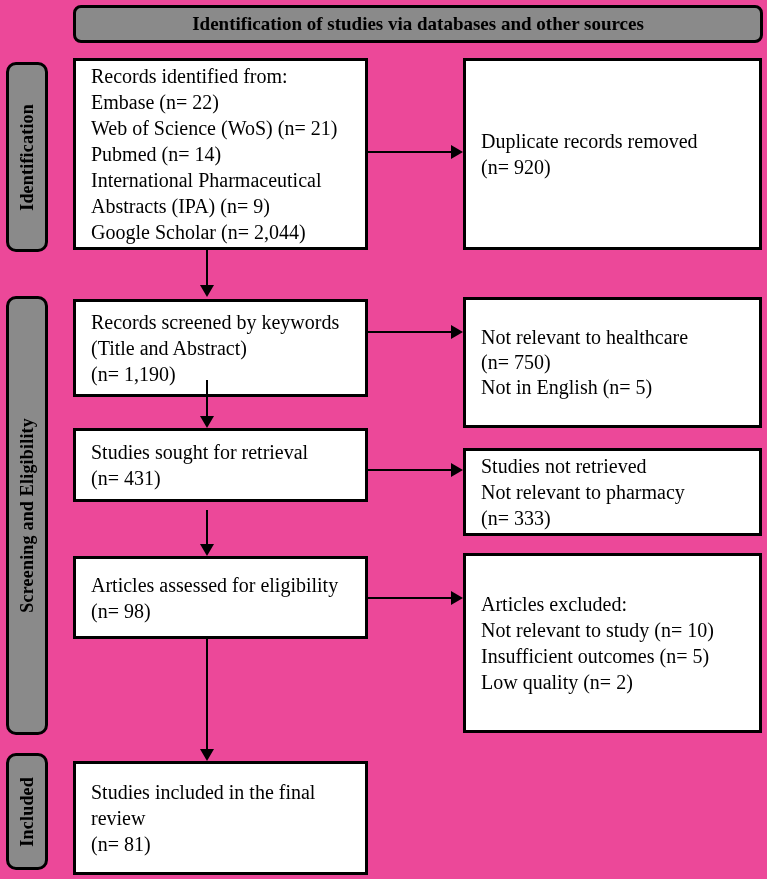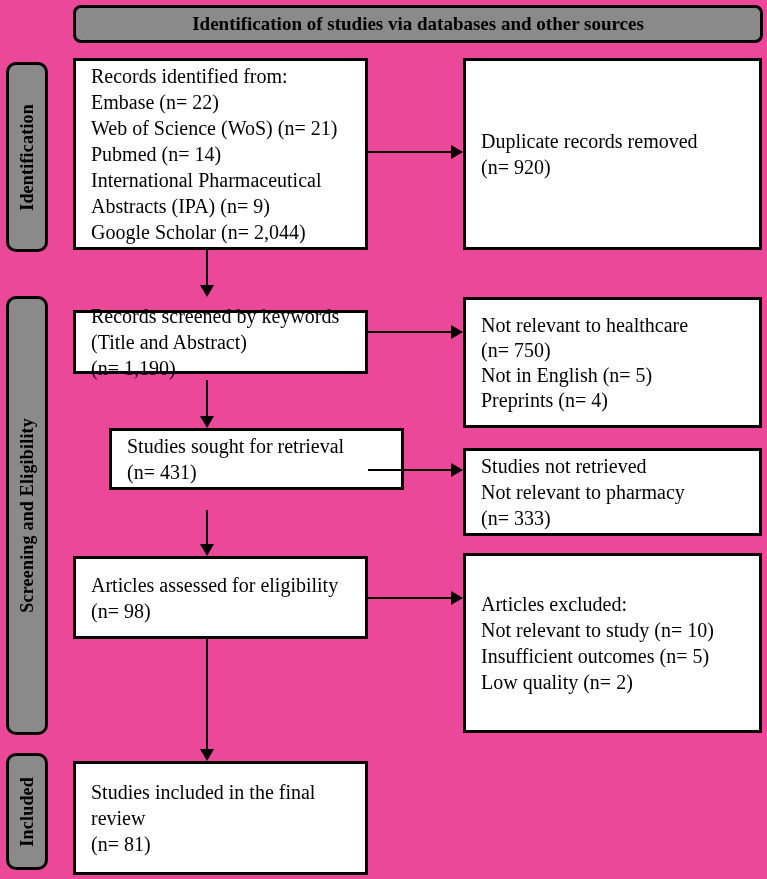--- a/index.html
+++ b/index.html
@@ -92,27 +92,27 @@
   <div class="box col-l" style="top:58px; height:192px;">
     <div class="line">Records identified from:</div>
     <div class="line">Embase (n= 22)</div>
     <div class="line">Web of Science (WoS) (n= 21)</div>
     <div class="line">Pubmed (n= 14)</div>
     <div class="line">International Pharmaceutical</div>
     <div class="line">Abstracts (IPA) (n= 9)</div>
     <div class="line">Google Scholar (n= 2,044)</div>
   </div>
 
-  <div class="box col-l" style="top:310px; height:64px;">
+  <div class="box col-l" style="top:299px; height:98px;">
     <div class="line">Records screened by keywords</div>
     <div class="line">(Title and Abstract)</div>
     <div class="line">(n= 1,190)</div>
   </div>
 
-  <div class="box col-l" style="top:428px; height:62px;margin-left:36px;">
+  <div class="box col-l" style="top:428px; height:74px;">
     <div class="line">Studies sought for retrieval</div>
     <div class="line">(n= 431)</div>
   </div>
 
   <div class="box col-l" style="top:556px; height:83px;">
     <div class="line">Articles assessed for eligibility</div>
     <div class="line">(n= 98)</div>
   </div>
 
   <div class="box col-l" style="top:761px; height:114px;">
@@ -123,21 +123,20 @@
 
   <div class="box col-r" style="top:58px; height:192px;">
     <div class="line">Duplicate records removed</div>
     <div class="line">(n= 920)</div>
   </div>
 
   <div class="box col-r" style="top:297px; height:131px; line-height:25px;">
     <div class="line">Not relevant to healthcare</div>
     <div class="line">(n= 750)</div>
     <div class="line">Not in English (n= 5)</div>
-    <div class="line">Preprints (n= 4)</div>
   </div>
 
   <div class="box col-r" style="top:448px; height:88px;">
     <div class="line">Studies not retrieved</div>
     <div class="line">Not relevant to pharmacy</div>
     <div class="line">(n= 333)</div>
   </div>
 
   <div class="box col-r" style="top:553px; height:180px;">
     <div class="line">Articles excluded:</div>

